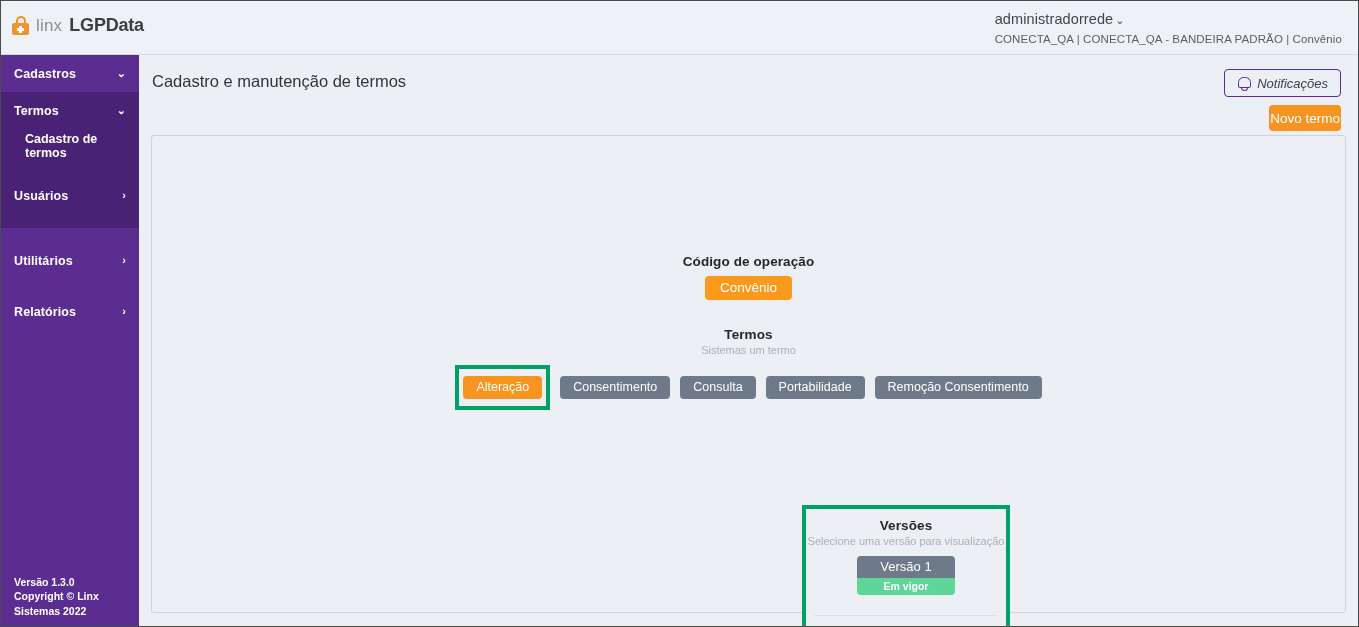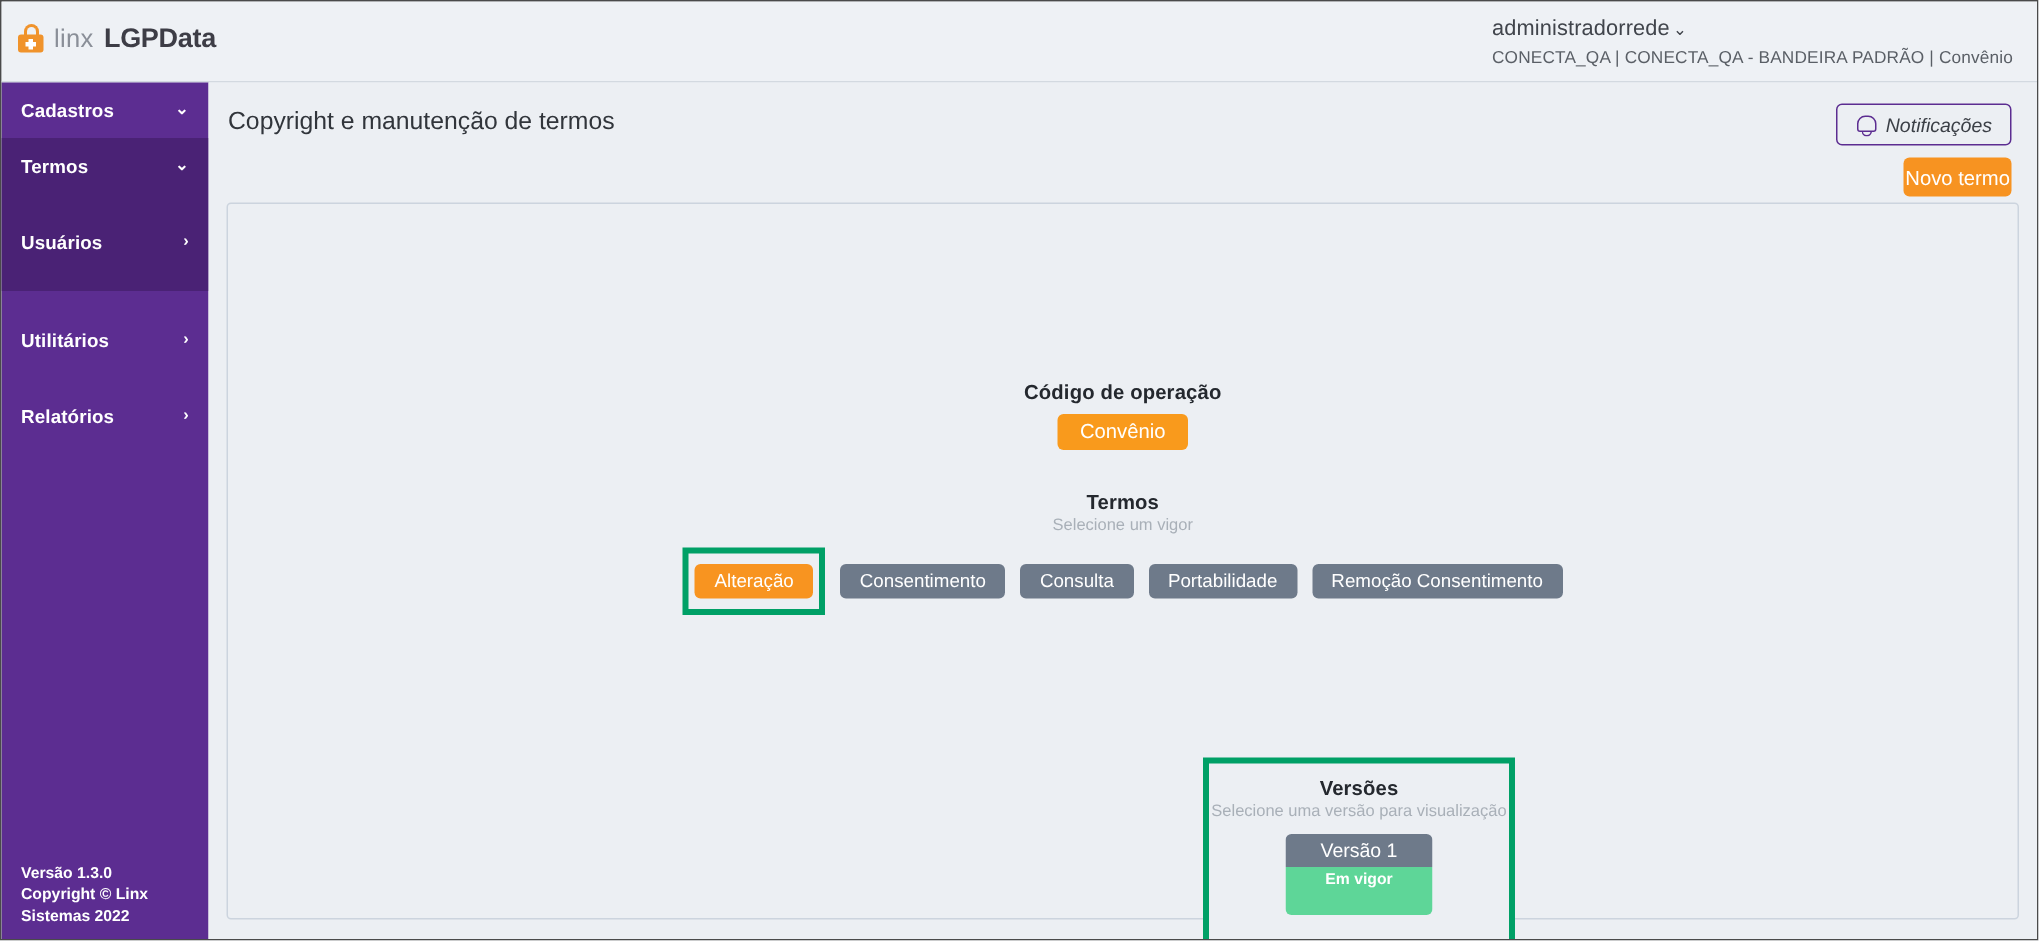--- a/index.html
+++ b/index.html
@@ -323,21 +323,21 @@
     background: #6e7a8a;
     color: #ffffff;
     font-size: 13px;
     padding: 3px 0 4px;
   }
   .version-card-foot {
     background: #5ed698;
     color: #ffffff;
     font-size: 10.5px;
     font-weight: 700;
-    padding: 2px 0 18px;
+    padding: 2px 0 3px;
   }
   .vdivider {
     margin: 16px 8px 0;
     height: 1px;
     background: #dde2e8;
   }
 </style>
 </head>
 <body>
 
@@ -368,20 +368,23 @@
       <span>Cadastros</span>
       <span class="chev">⌄</span>
     </div>
 
     <div class="nav-group-dark">
       <div class="nav-item">
         <span>Termos</span>
         <span class="chev">⌄</span>
       </div>
 
+      <div class="nav-sub">
+        <span>Cadastro de termos</span>
+      </div>
 
       <div class="nav-spacer"></div>
 
       <div class="nav-item">
         <span>Usuários</span>
         <span class="chev">›</span>
       </div>
       <div class="nav-spacer"></div>
     </div>
 
@@ -401,41 +404,41 @@
 
     <div class="sidebar-footer">
       <div>Versão 1.3.0</div>
       <div>Copyright © Linx</div>
       <div>Sistemas 2022</div>
     </div>
   </nav>
 
   <main class="main">
 
-    <div class="page-title">Copyright e manutenção de termos</div>
+    <div class="page-title">Cadastro e manutenção de termos</div>
 
     <button class="notif-btn">
       <span class="bell"></span>
       <span>Notificações</span>
     </button>
 
     <button class="novo-btn">Novo termo</button>
 
     <section class="panel">
 
       <div class="center-stack">
 
         <div>
           <div class="section-label">Código de operação</div>
           <div class="op-badge">Convênio</div>
         </div>
 
         <div class="termos-block">
           <div class="section-label">Termos</div>
-          <div class="section-hint">Selecione um vigor</div>
+          <div class="section-hint">Sistemas um termo</div>
 
           <div class="termos-row">
             <span class="hl-wrap">
               <button class="term-btn selected">Alteração</button>
             </span>
             <button class="term-btn">Consentimento</button>
             <button class="term-btn">Consulta</button>
             <button class="term-btn">Portabilidade</button>
             <button class="term-btn">Remoção Consentimento</button>
           </div>

